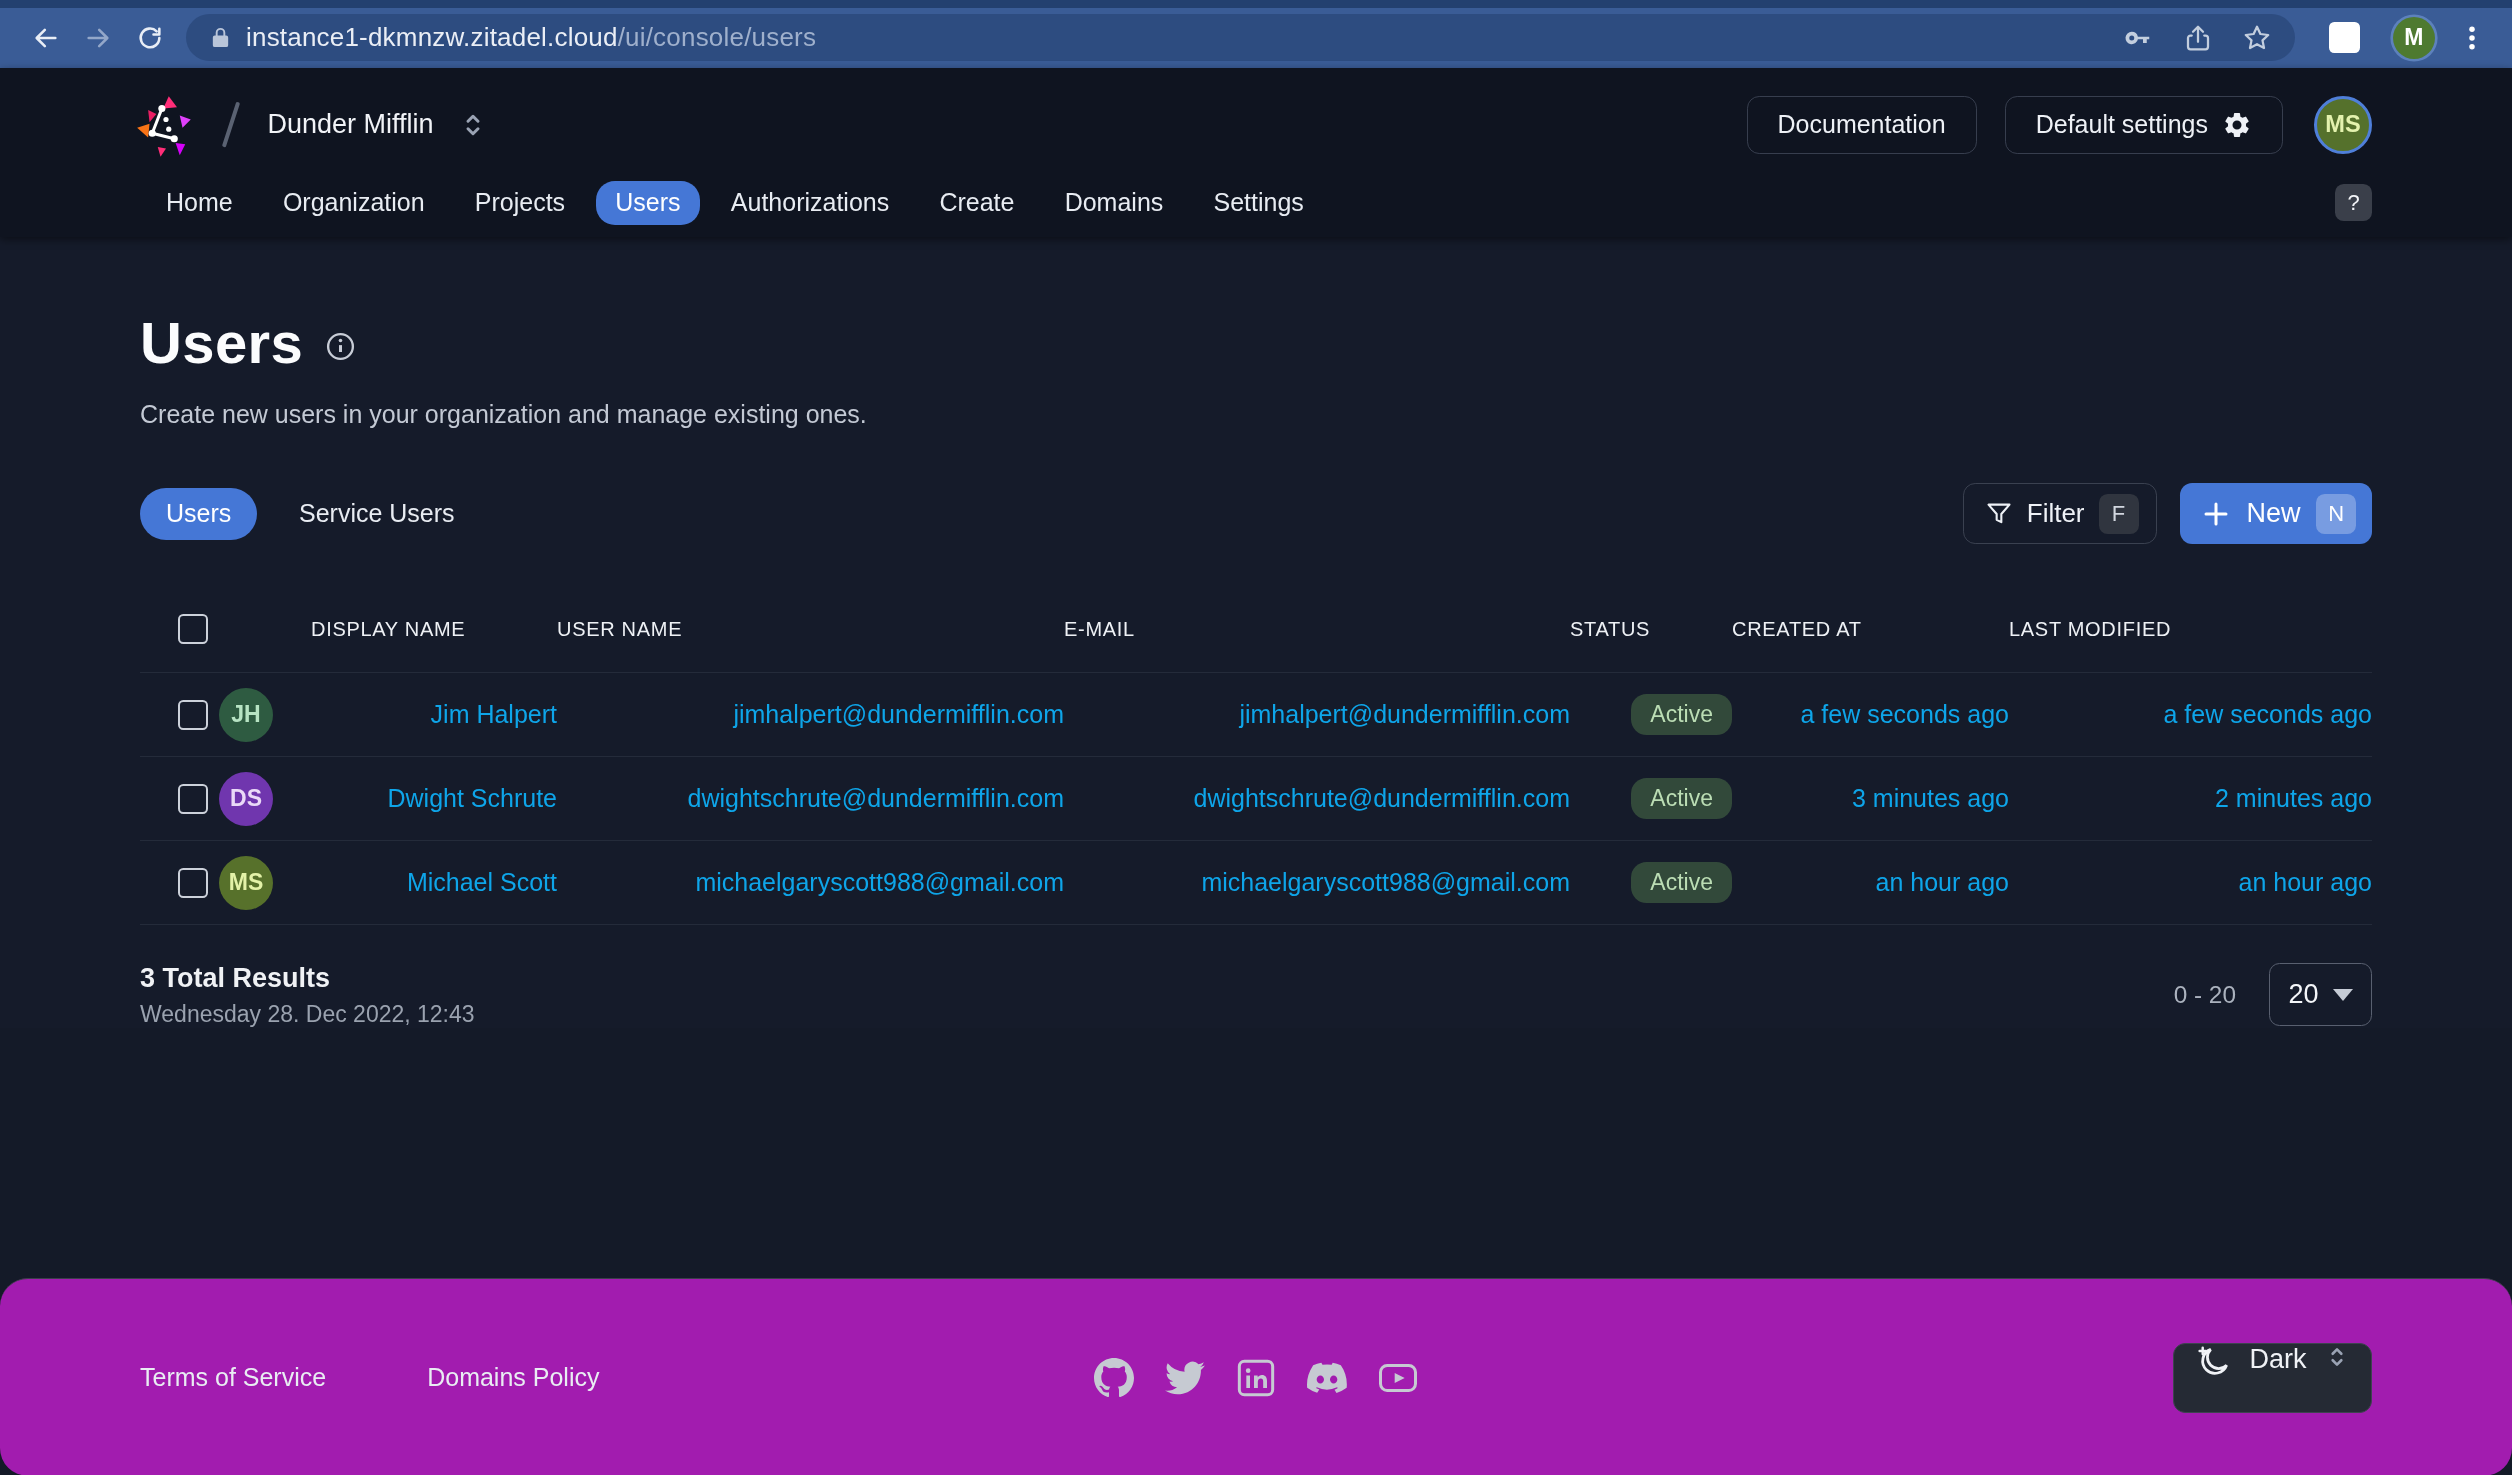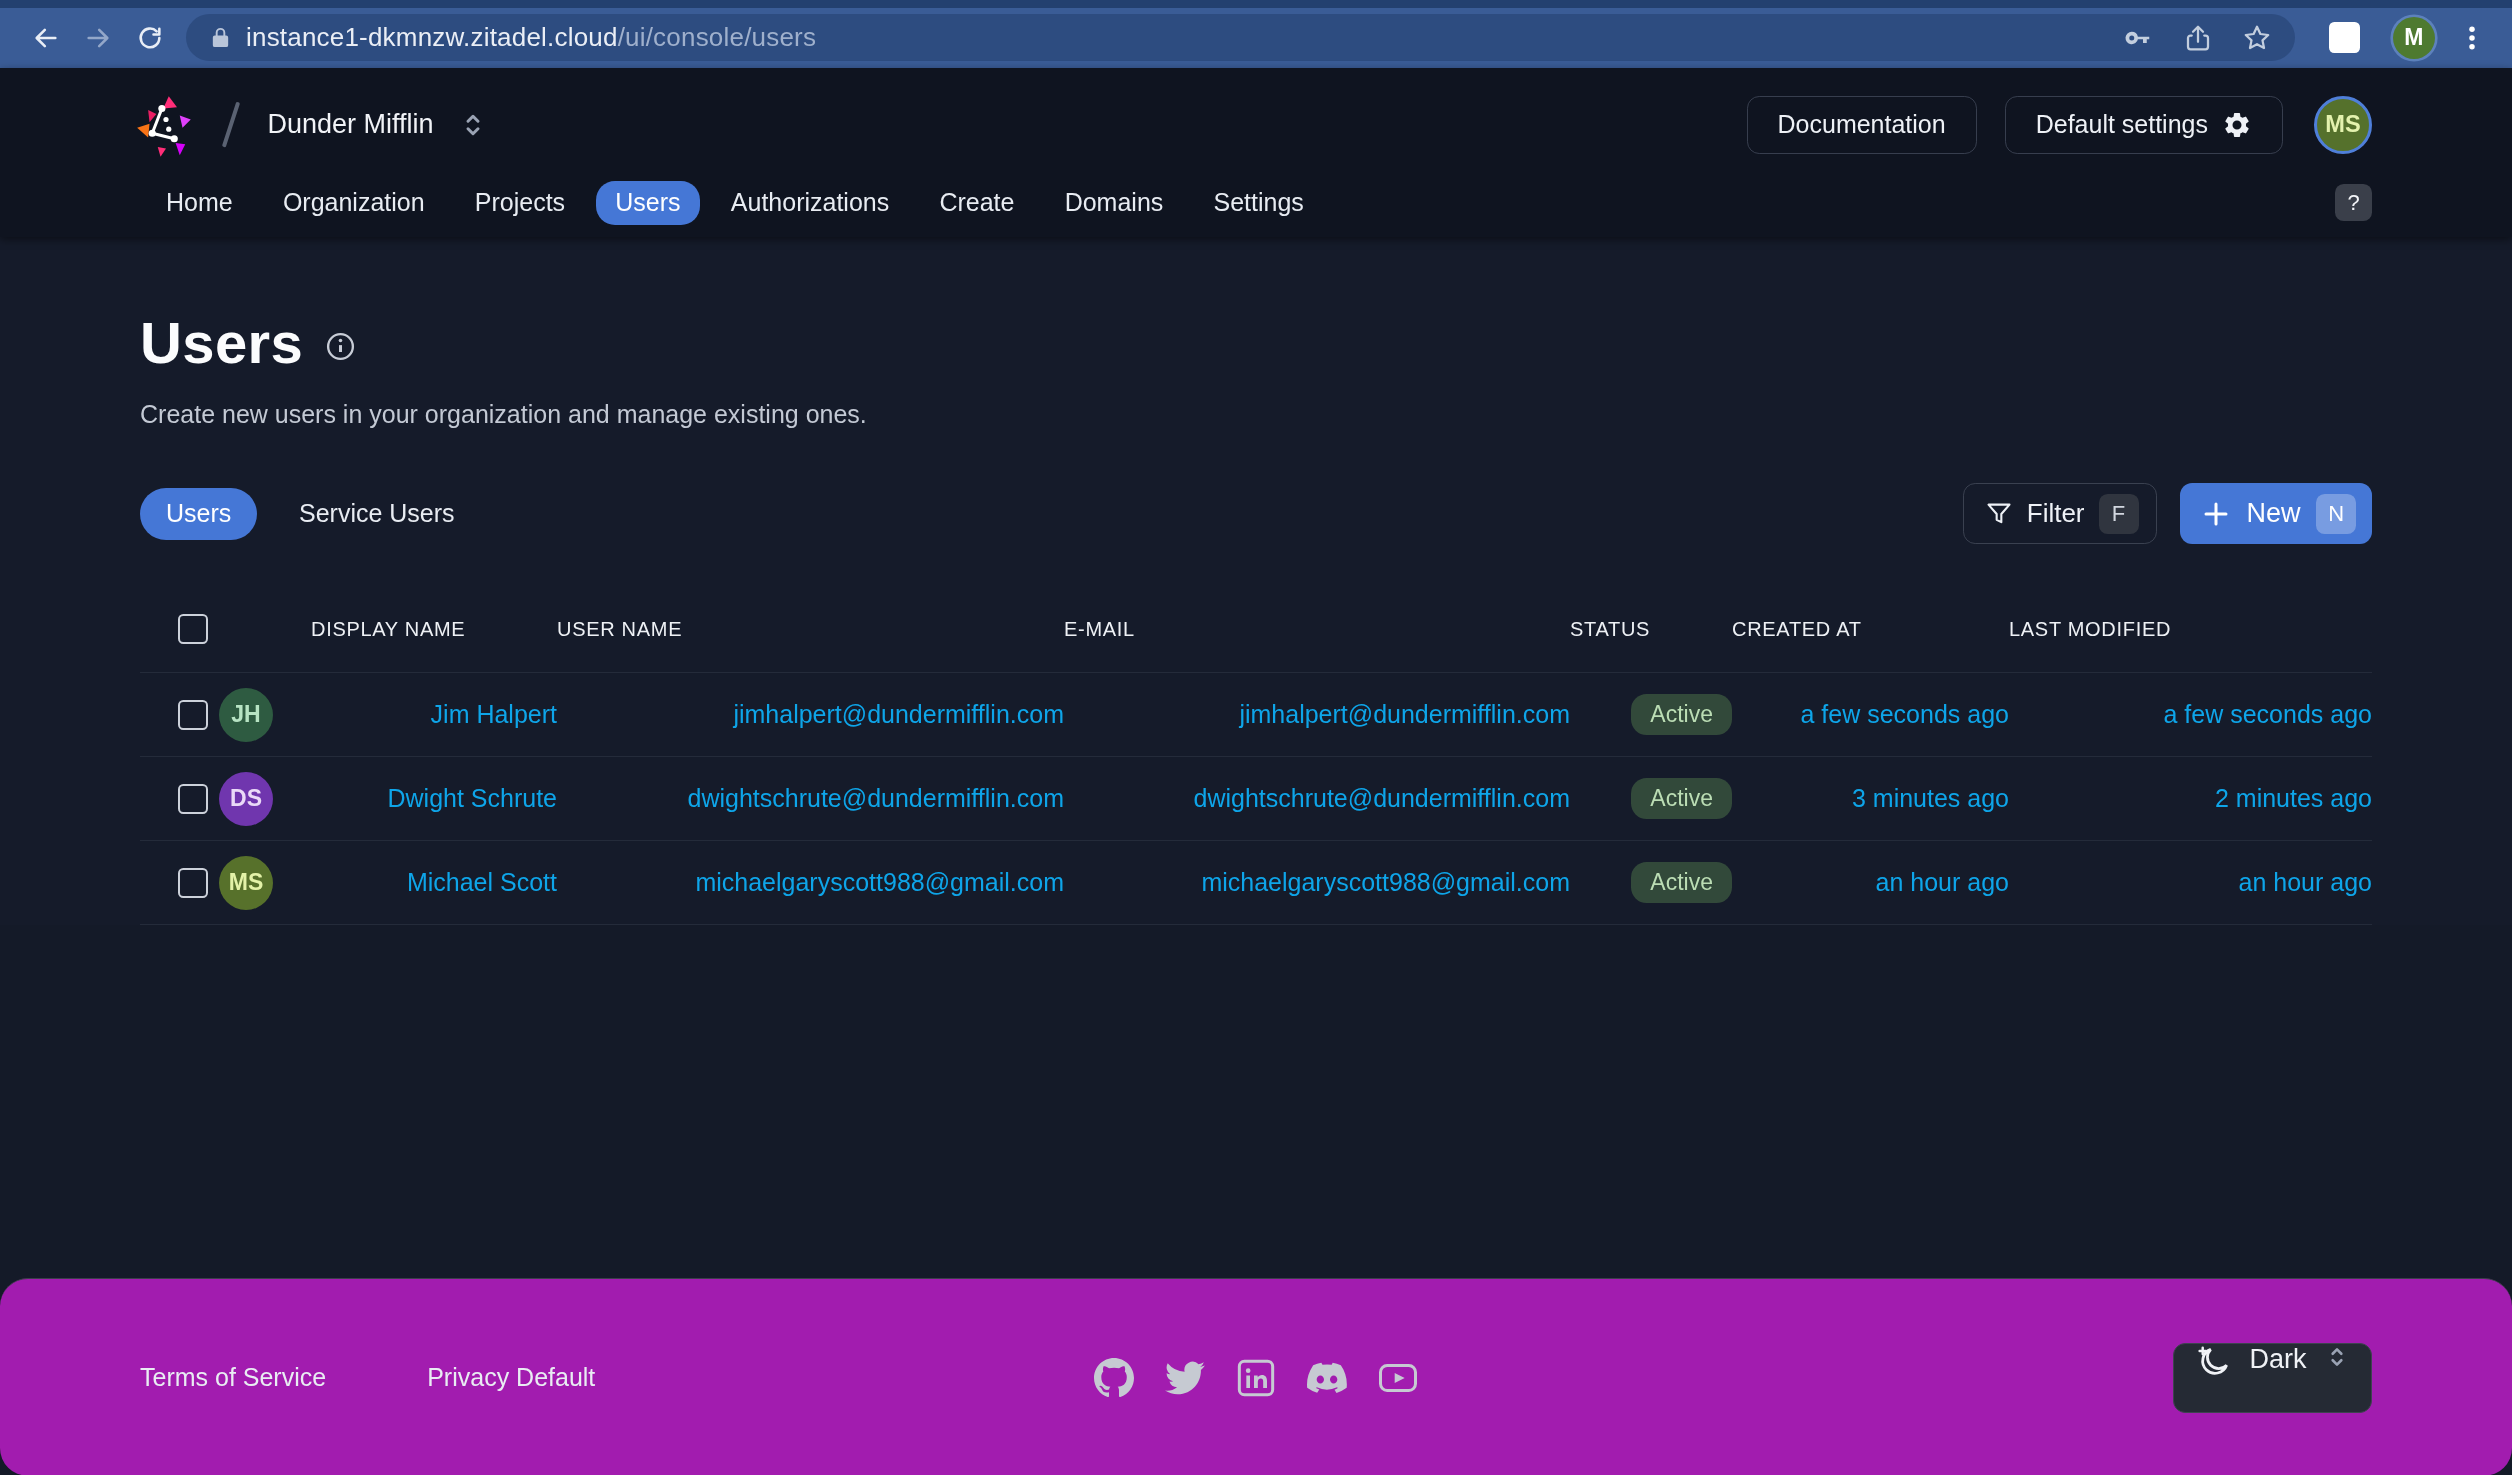--- a/index.html
+++ b/index.html
@@ -324,25 +324,38 @@
         </div>
       <div class="cell">Michael Scott</div>
       <div class="cell">michaelgaryscott988@gmail.com</div>
       <div class="cell">michaelgaryscott988@gmail.com</div>
       <div><span class="badge">Active</span></div>
       <div class="cell">an hour ago</div>
       <div class="cell">an hour ago</div>
     </div>
   </div>
 
+  <div class="results-row">
+    <div>
+      <div class="total">3 Total Results</div>
+      <div class="stamp">Wednesday 28. Dec 2022, 12:43</div>
+    </div>
+    <div class="pag">
+      <div class="range">0 - 20</div>
+      <div class="page-size">
+        <span class="val">20</span>
+        <span class="caret"></span>
+      </div>
+    </div>
+  </div>
 </div>
 
 <div class="footer">
   <div class="foot-link">Terms of Service</div>
-  <div class="foot-link">Privacy Default</div>
+  <div class="foot-link">Domains Policy</div>
 
   <div class="socials">
     <svg class="soc" viewBox="0 0 16 16" fill="currentColor">
         <path d="M8 0C3.58 0 0 3.58 0 8c0 3.54 2.29 6.53 5.47 7.59.4.07.55-.17.55-.38 0-.19-.01-.82-.01-1.49-2.01.37-2.53-.49-2.69-.94-.09-.23-.48-.94-.82-1.13-.28-.15-.68-.52-.01-.53.63-.01 1.08.58 1.23.82.72 1.21 1.87.87 2.33.66.07-.52.28-.87.51-1.07-1.78-.2-3.64-.89-3.64-3.95 0-.87.31-1.59.82-2.15-.08-.2-.36-1.02.08-2.12 0 0 .67-.21 2.2.82.64-.18 1.32-.27 2-.27s1.36.09 2 .27c1.53-1.04 2.2-.82 2.2-.82.44 1.1.16 1.92.08 2.12.51.56.82 1.27.82 2.15 0 3.07-1.87 3.75-3.65 3.95.29.25.54.73.54 1.48 0 1.07-.01 1.93-.01 2.2 0 .21.15.46.55.38A8.01 8.01 0 0 0 16 8c0-4.42-3.58-8-8-8z"></path>
       </svg>
     <svg class="soc" viewBox="0 0 24 24" fill="currentColor">
         <path d="M23.95 4.57a10 10 0 0 1-2.82.77 4.96 4.96 0 0 0 2.16-2.72c-.95.56-2.01.96-3.13 1.18a4.92 4.92 0 0 0-8.38 4.48A13.94 13.94 0 0 1 1.64 3.16a4.92 4.92 0 0 0 1.52 6.57 4.9 4.9 0 0 1-2.23-.61v.06a4.92 4.92 0 0 0 3.95 4.83 4.96 4.96 0 0 1-2.22.08 4.93 4.93 0 0 0 4.6 3.42A9.87 9.87 0 0 1 0 19.54a13.94 13.94 0 0 0 7.55 2.21c9.05 0 14-7.5 14-13.99 0-.21 0-.42-.01-.63a10 10 0 0 0 2.41-2.56z"></path>
       </svg>
     <svg class="soc" viewBox="0 0 24 24" fill="none" stroke="currentColor" stroke-width="1.8">
         <rect x="2" y="2" width="20" height="20" rx="3"></rect>

